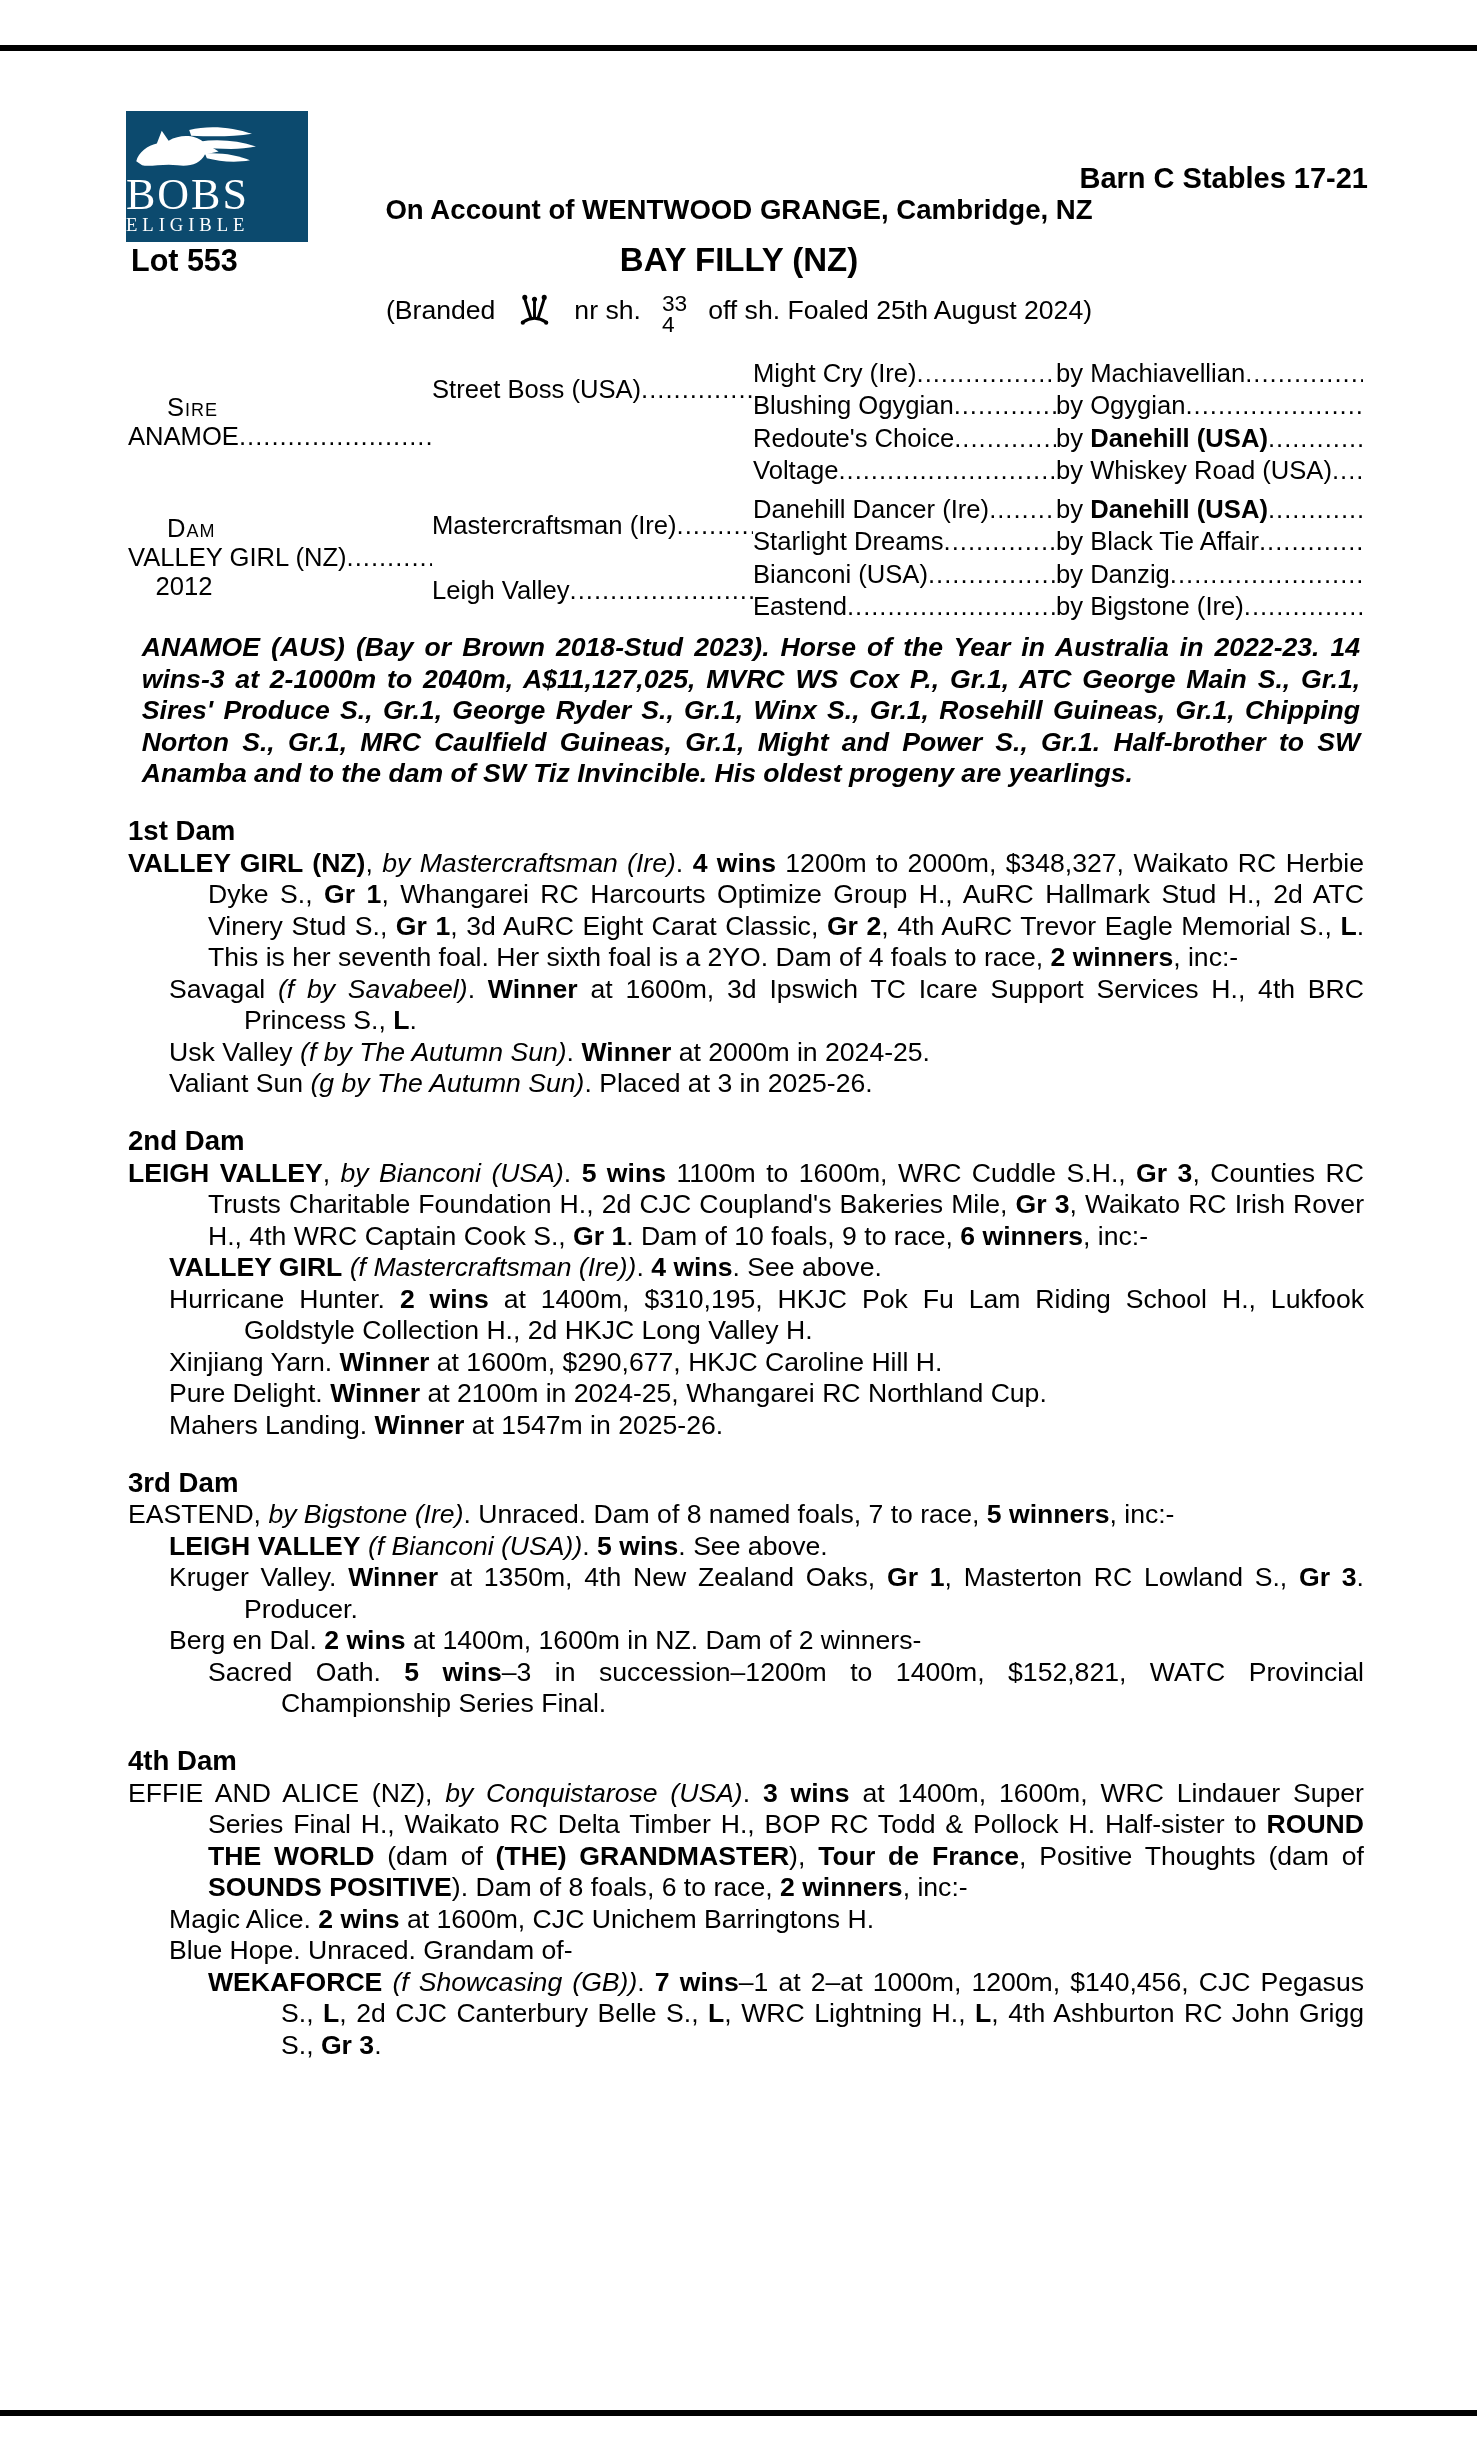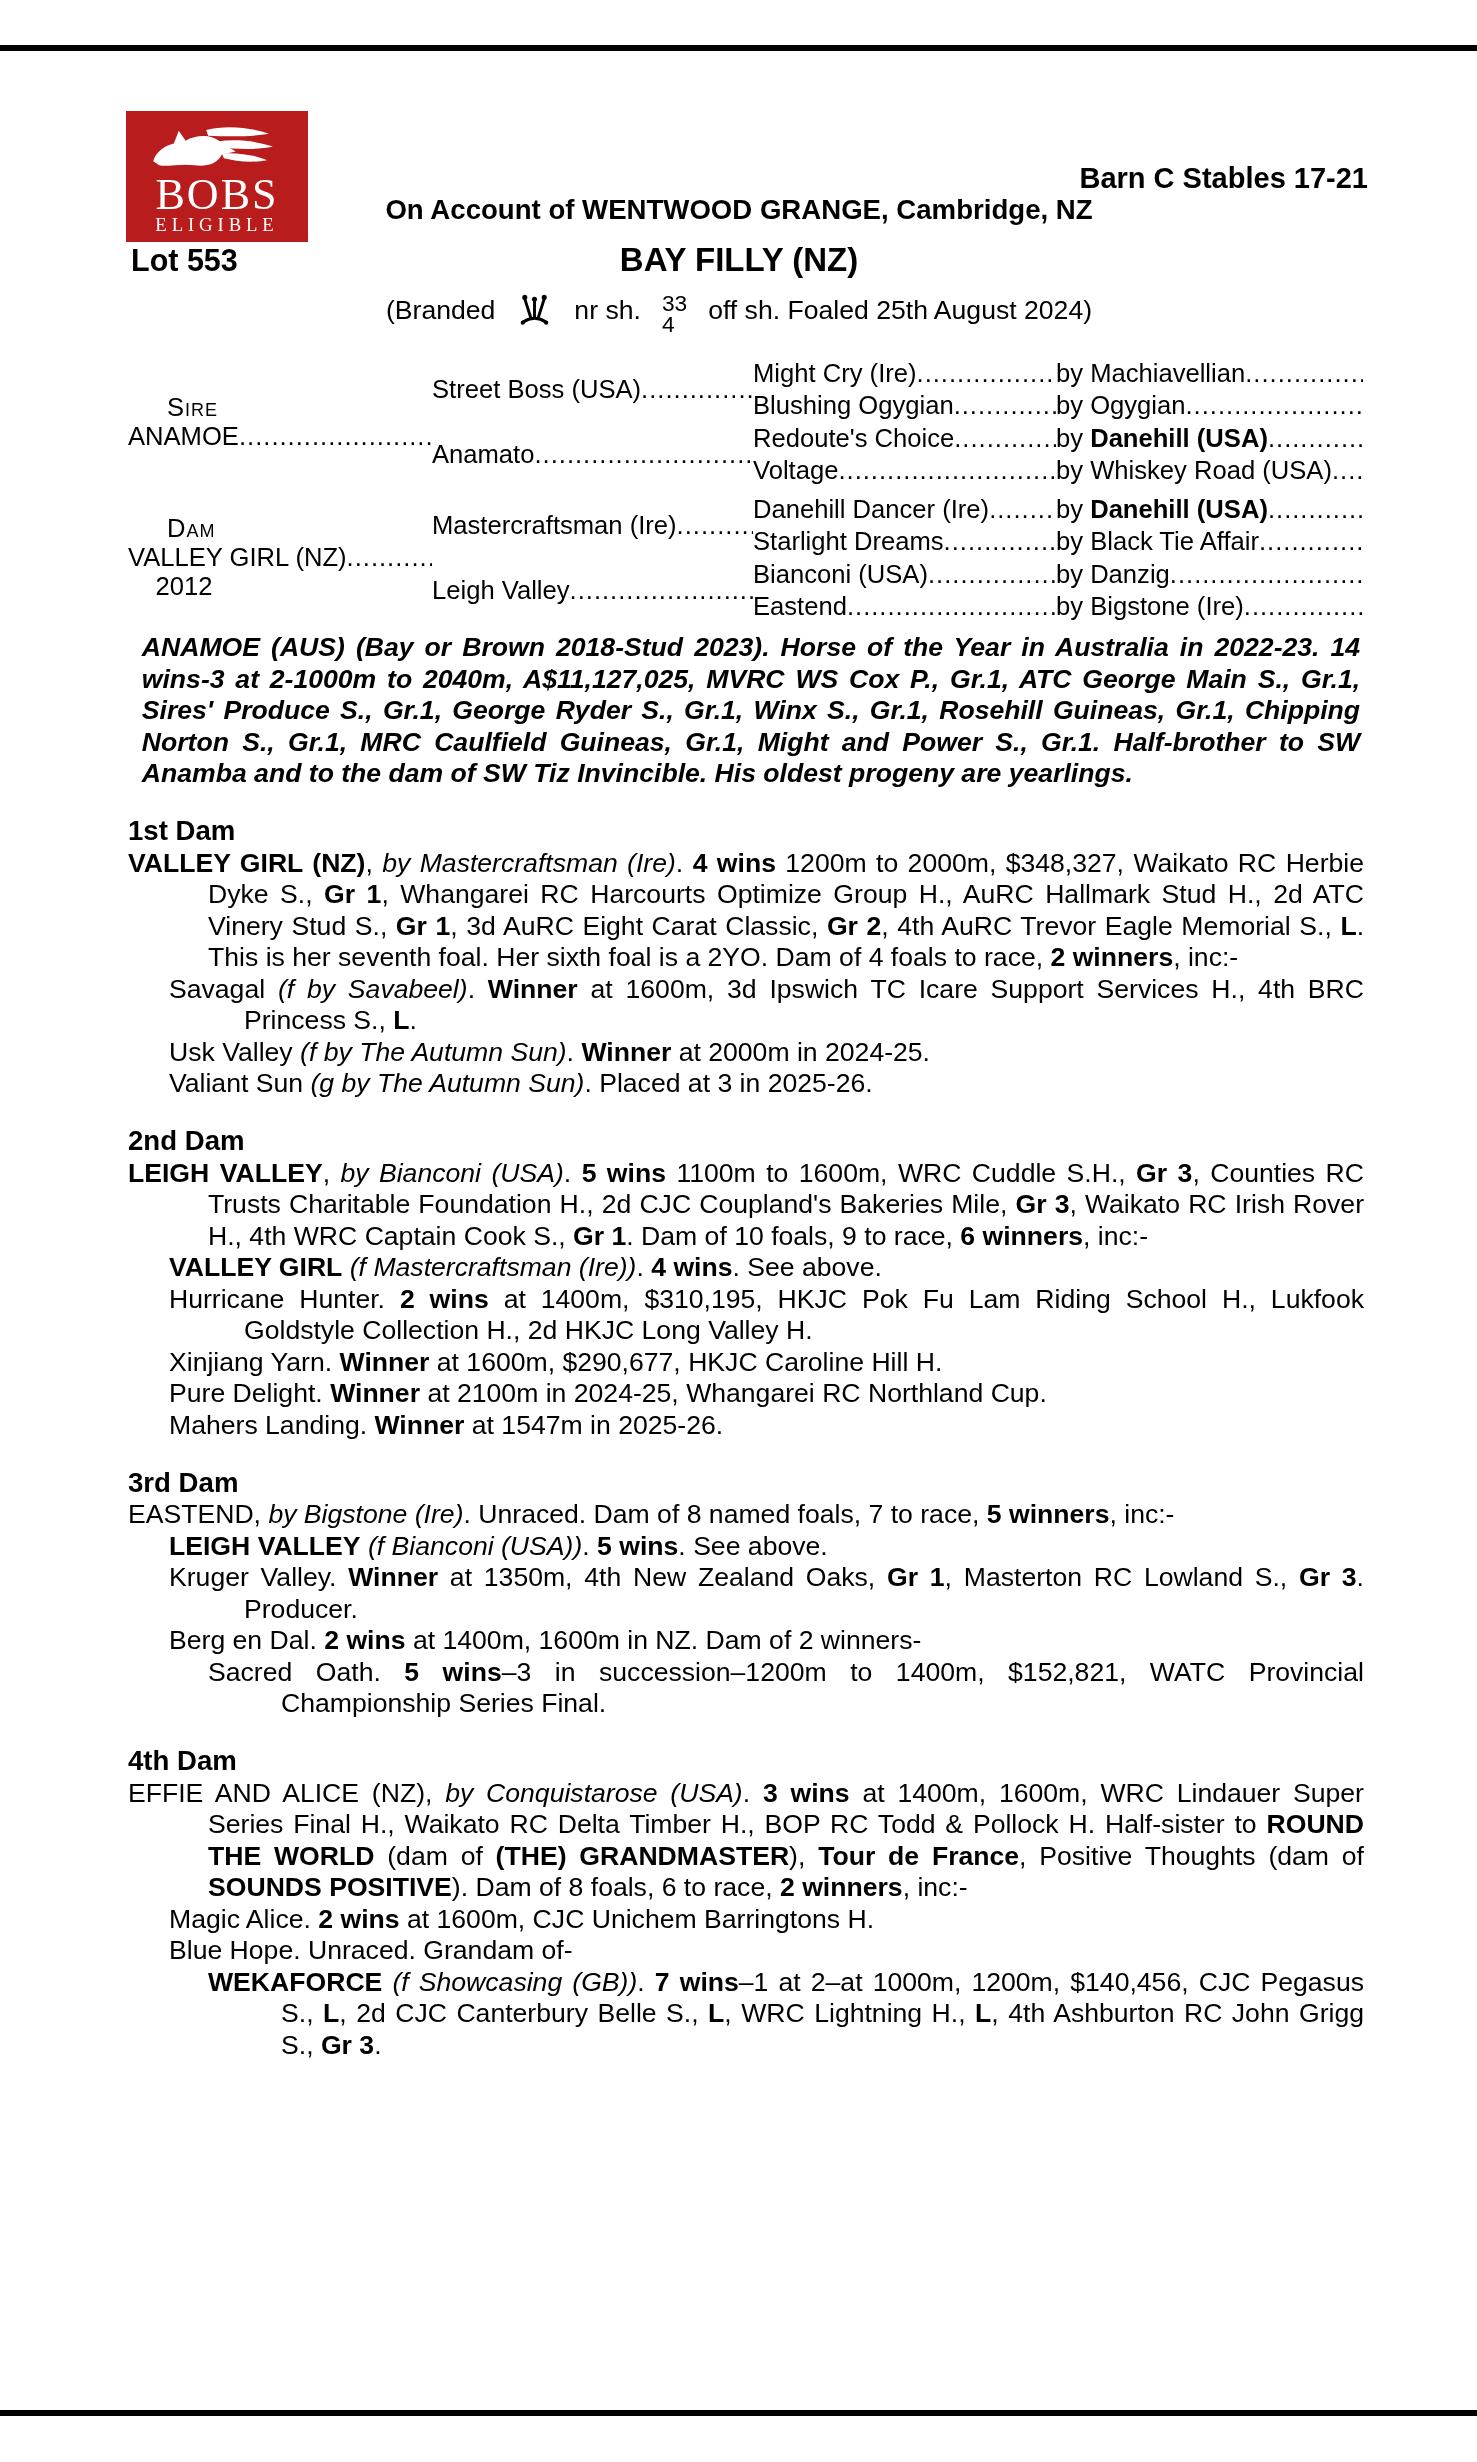--- a/index.html
+++ b/index.html
@@ -6,22 +6,22 @@
   body{
     width:1478px;height:2463px;position:relative;background:#ffffff;color:#000;
     font-family:"Liberation Sans", sans-serif;
     -webkit-font-smoothing:antialiased;
   }
   .rule{position:absolute;left:0;right:0;height:5.9px;background:#000;}
   #rule-top{top:45px;}
   #rule-bottom{top:2410px;}
 
   
-  #logo{position:absolute;left:126px;top:111px;width:182px;height:131px;background:#b91c1c;
-        display:flex;flex-direction:column;align-items:center;justify-content:flex-end;overflow:hidden;}
+  #logo{position:absolute;left:126px;top:111px;width:182px;height:131px;background:#0c4a6e;
+        display:flex;flex-direction:column;align-items:flex-start;justify-content:flex-end;overflow:hidden;}
   #logo .wordmark{font-family:"Liberation Serif", serif;color:#fff;font-size:44px;line-height:39px;letter-spacing:2px;}
   #logo .sub{font-family:"Liberation Serif", serif;color:#fff;font-size:18.7px;letter-spacing:4.9px;line-height:21.7px;margin-bottom:5.9px;}
   #logo svg{margin-top:3.9px;}
 
   #barn{position:absolute;top:162px;right:110px;font-weight:bold;font-size:29px;}
   #account{position:absolute;top:194px;left:0;right:0;text-align:center;font-weight:bold;font-size:27.6px;}
   #lot{position:absolute;left:131px;top:243px;font-weight:bold;font-size:30.5px;}
   #title{position:absolute;top:241px;left:0;right:0;text-align:center;font-weight:bold;font-size:33px;}
   #branded{position:absolute;top:290px;left:0;right:0;display:flex;justify-content:center;align-items:center;font-size:26.6px;gap:21px;}
   .fraction{display:inline-flex;flex-direction:column;align-items:flex-start;font-size:22.7px;line-height:20.7px;transform:translateY(3px);}
@@ -123,26 +123,20 @@
       <div class="pad-year">2012</div>
     </div>
   </div>
 
   <div class="cell c2 r12">
     <div class="prow">
         <span class="nm">Street Boss (USA)</span>
         <span class="ldr"></span>
       </div>
   </div>
-  <div class="cell c2 r34">
-    <div class="prow">
-        <span class="nm">Anamato</span>
-        <span class="ldr"></span>
-      </div>
-  </div>
   <div class="cell c2 r67">
     <div class="prow">
         <span class="nm">Mastercraftsman (Ire)</span>
         <span class="ldr"></span>
       </div>
   </div>
   <div class="cell c2 r89">
     <div class="prow">
         <span class="nm">Leigh Valley</span>
         <span class="ldr"></span>

